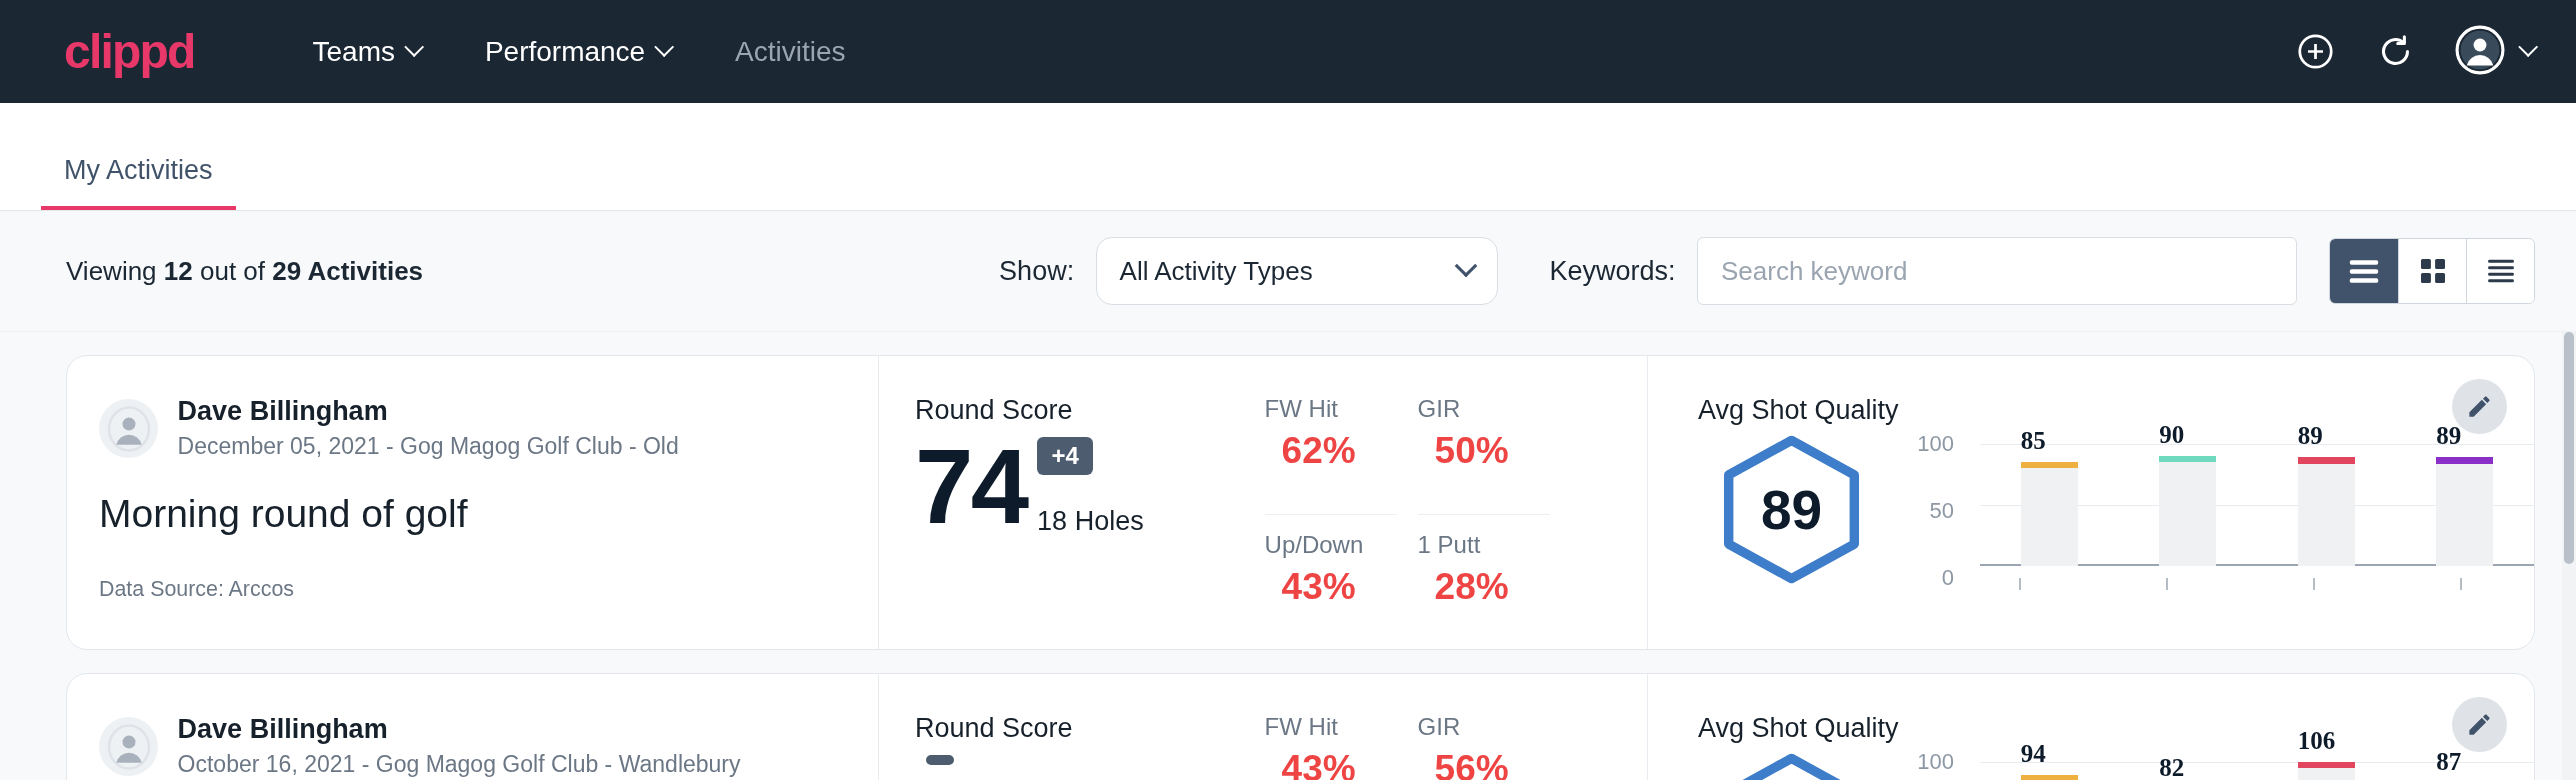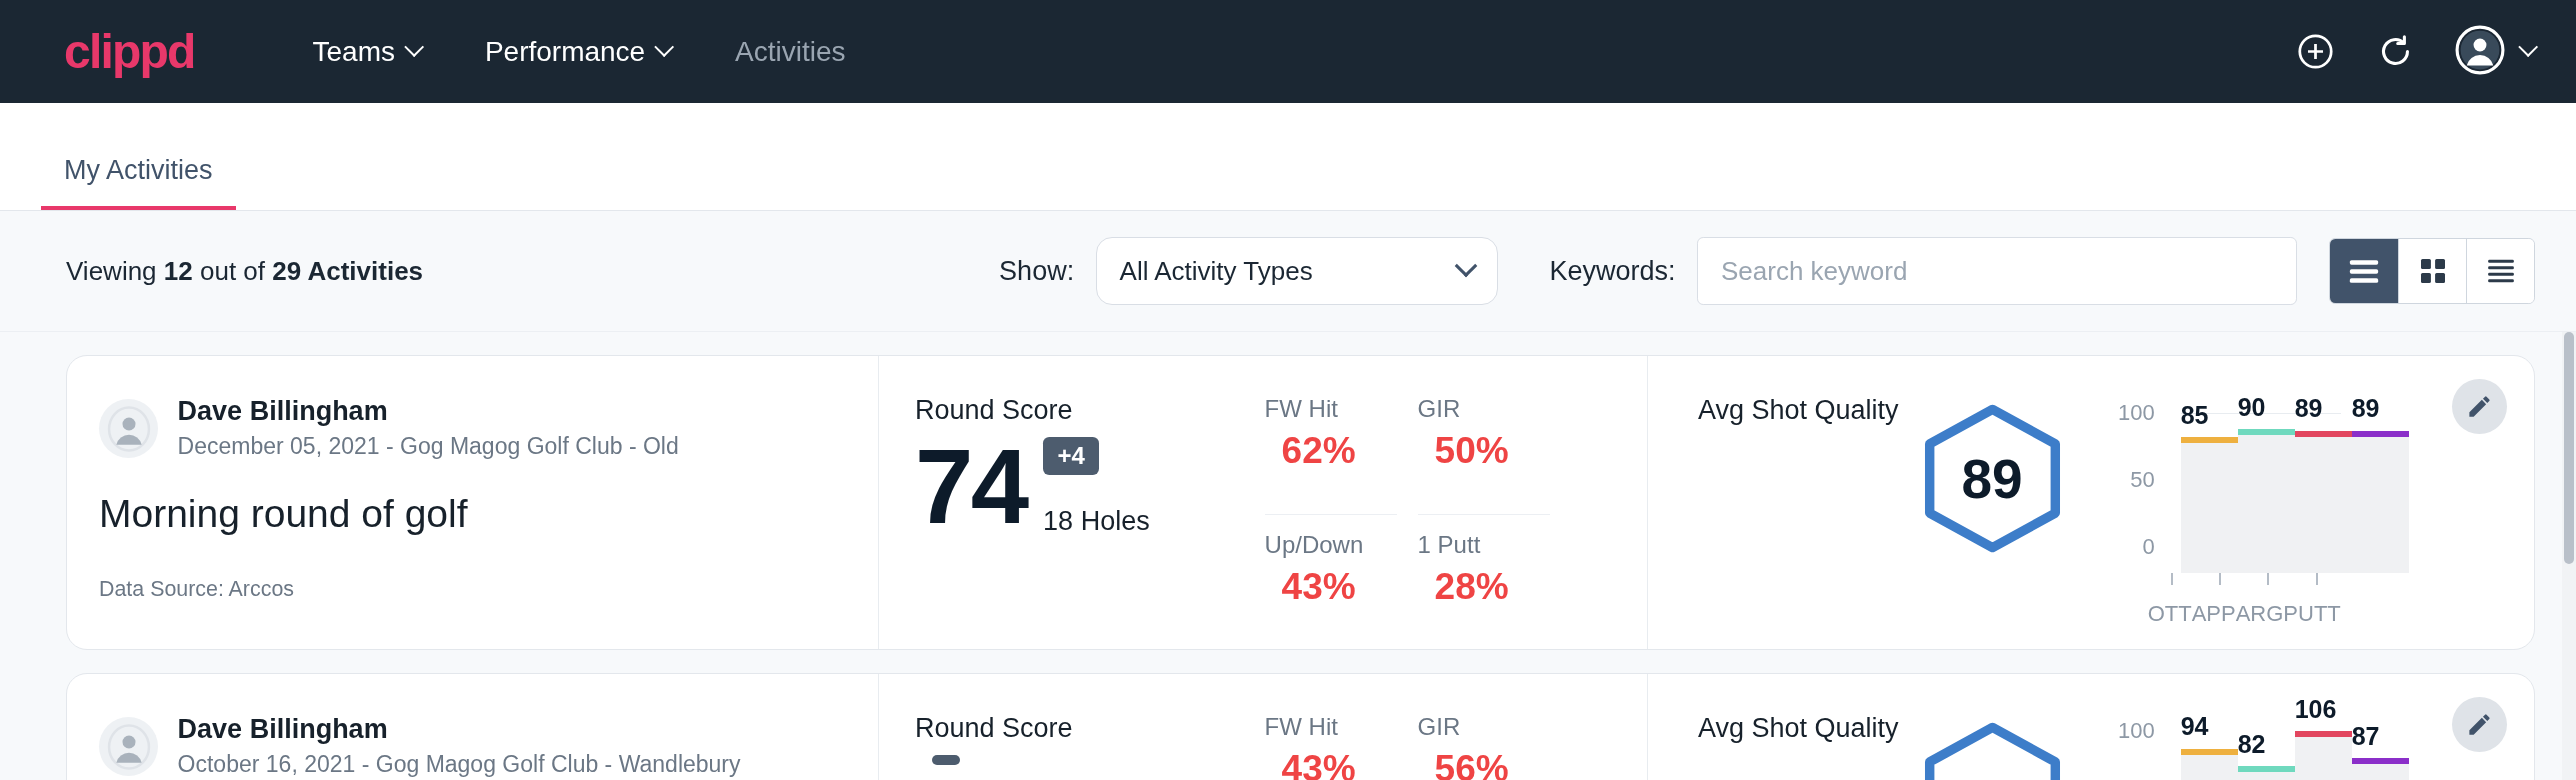--- a/index.html
+++ b/index.html
@@ -169,21 +169,21 @@
   .csource { font-size: 21.4px; color: #6b7785; margin-top: 41px; }
 
   .col-mid {
     width: 769px;
     padding: 39px 36px 0 36px;
     border-right: 0.9px solid #e8ecf0;
     display: flex;
   }
   .score-block { width: 330px; }
   .blk-title { font-size: 27px; color: #17212b; }
-  .score-row { display: flex; align-items: flex-end; margin-top: 10.7px; gap: 6px; }
+  .score-row { display: flex; align-items: flex-end; margin-top: 10.7px; }
   .score-num {
     font-size: 105px; font-weight: bold; color: #0d1b2a;
     line-height: 0.95; letter-spacing: -2.7px;
   }
   .score-side { display: flex; flex-direction: column; justify-content: space-between; height: 100px; margin-left: 10.7px; }
   .badge {
     background: #4d5c6e; color: #ffffff;
     font-size: 24px; font-weight: bold;
     border-radius: 6.2px;
     padding: 5.4px 14.3px;
@@ -198,21 +198,21 @@
   }
   .stat { padding-bottom: 9px; }
   .stat.topline { border-bottom: 1.8px solid #eceff3; margin-bottom: 16px; }
   .stat-lbl { font-size: 24px; color: #6b7785; }
   .stat-val { font-size: 37px; font-weight: bold; color: #ef4444; margin-top: 7.1px; margin-left: 17px; }
 
   .col-right {
     flex: 1;
     padding: 39px 0 0 50px;
     display: flex;
-    flex-direction: row;
+    flex-direction: column;
   }
   .asq-body { display: flex; align-items: flex-start; margin-top: 5.4px; }
   .hexwrap { width: 187px; flex: 0 0 auto; display:flex; justify-content:center; }
   .hexnum {
     position: absolute;
     font-size: 55px; font-weight: bold; color: #0d1b2a;
   }
   .hexbox { position: relative; display: flex; align-items: center; justify-content: center; }
 
   
@@ -220,22 +220,23 @@
   .yaxis {
     width: 54px;
     height: 134px;
     position: relative;
     font-size: 22px; color: #8d98a5;
   }
   .yaxis span { position: absolute; right: 17px; transform: translateY(-50%); }
   .plot {
     flex: 1;
     position: relative;
-    height: 160px;
+    height: 122px;
     margin-left: 9px;
+    font-family: Liberation Serif, serif;
   }
   .gridline { position: absolute; left: 0; right: 0; height: 0.9px; background: #e8ecf0; }
   .baseline { position: absolute; left: 0; right: 0; bottom: 0; height: 1.8px; background: #9aa5b1; }
   .bars { position: absolute; left: 0; right: 0; bottom: 0; top: 0; display: flex; }
   .barcell { flex: 1; display: flex; flex-direction: column; align-items: center; justify-content: flex-end; position: relative; }
   .bar { width: 57px; background: #f0f1f3; position: relative; }
   .bartop { position: absolute; left: 0; right: 0; top: 0; height: 6.2px; }
   .barval {
     position: absolute; bottom: 100%; margin-bottom: 7.1px;
     font-size: 25px; font-weight: bold; color: #0d1b2a;
@@ -479,26 +480,20 @@
             <div class="tickcell">
                 <div class="tick"></div>
               </div>
             <div class="tickcell">
                 <div class="tick"></div>
               </div>
             <div class="tickcell">
                 <div class="tick"></div>
               </div>
           </div>
-          <div class="xlabels">
-            <div class="xlab">OTT</div>
-            <div class="xlab">APP</div>
-            <div class="xlab">ARG</div>
-            <div class="xlab">PUTT</div>
-          </div>
         </div>
       </div>
     </div>
 
     <div class="editbtn">
       <svg width="27" height="27" viewBox="0 0 24 24" fill="#41536a">
         <path d="M3 17.2V21h3.8L17.9 9.9l-3.8-3.8L3 17.2zM20.7 7.1a1 1 0 0 0 0-1.4l-2.4-2.4a1 1 0 0 0-1.4 0l-1.8 1.8 3.8 3.8 1.8-1.8z"></path>
       </svg>
     </div>
   </div>

